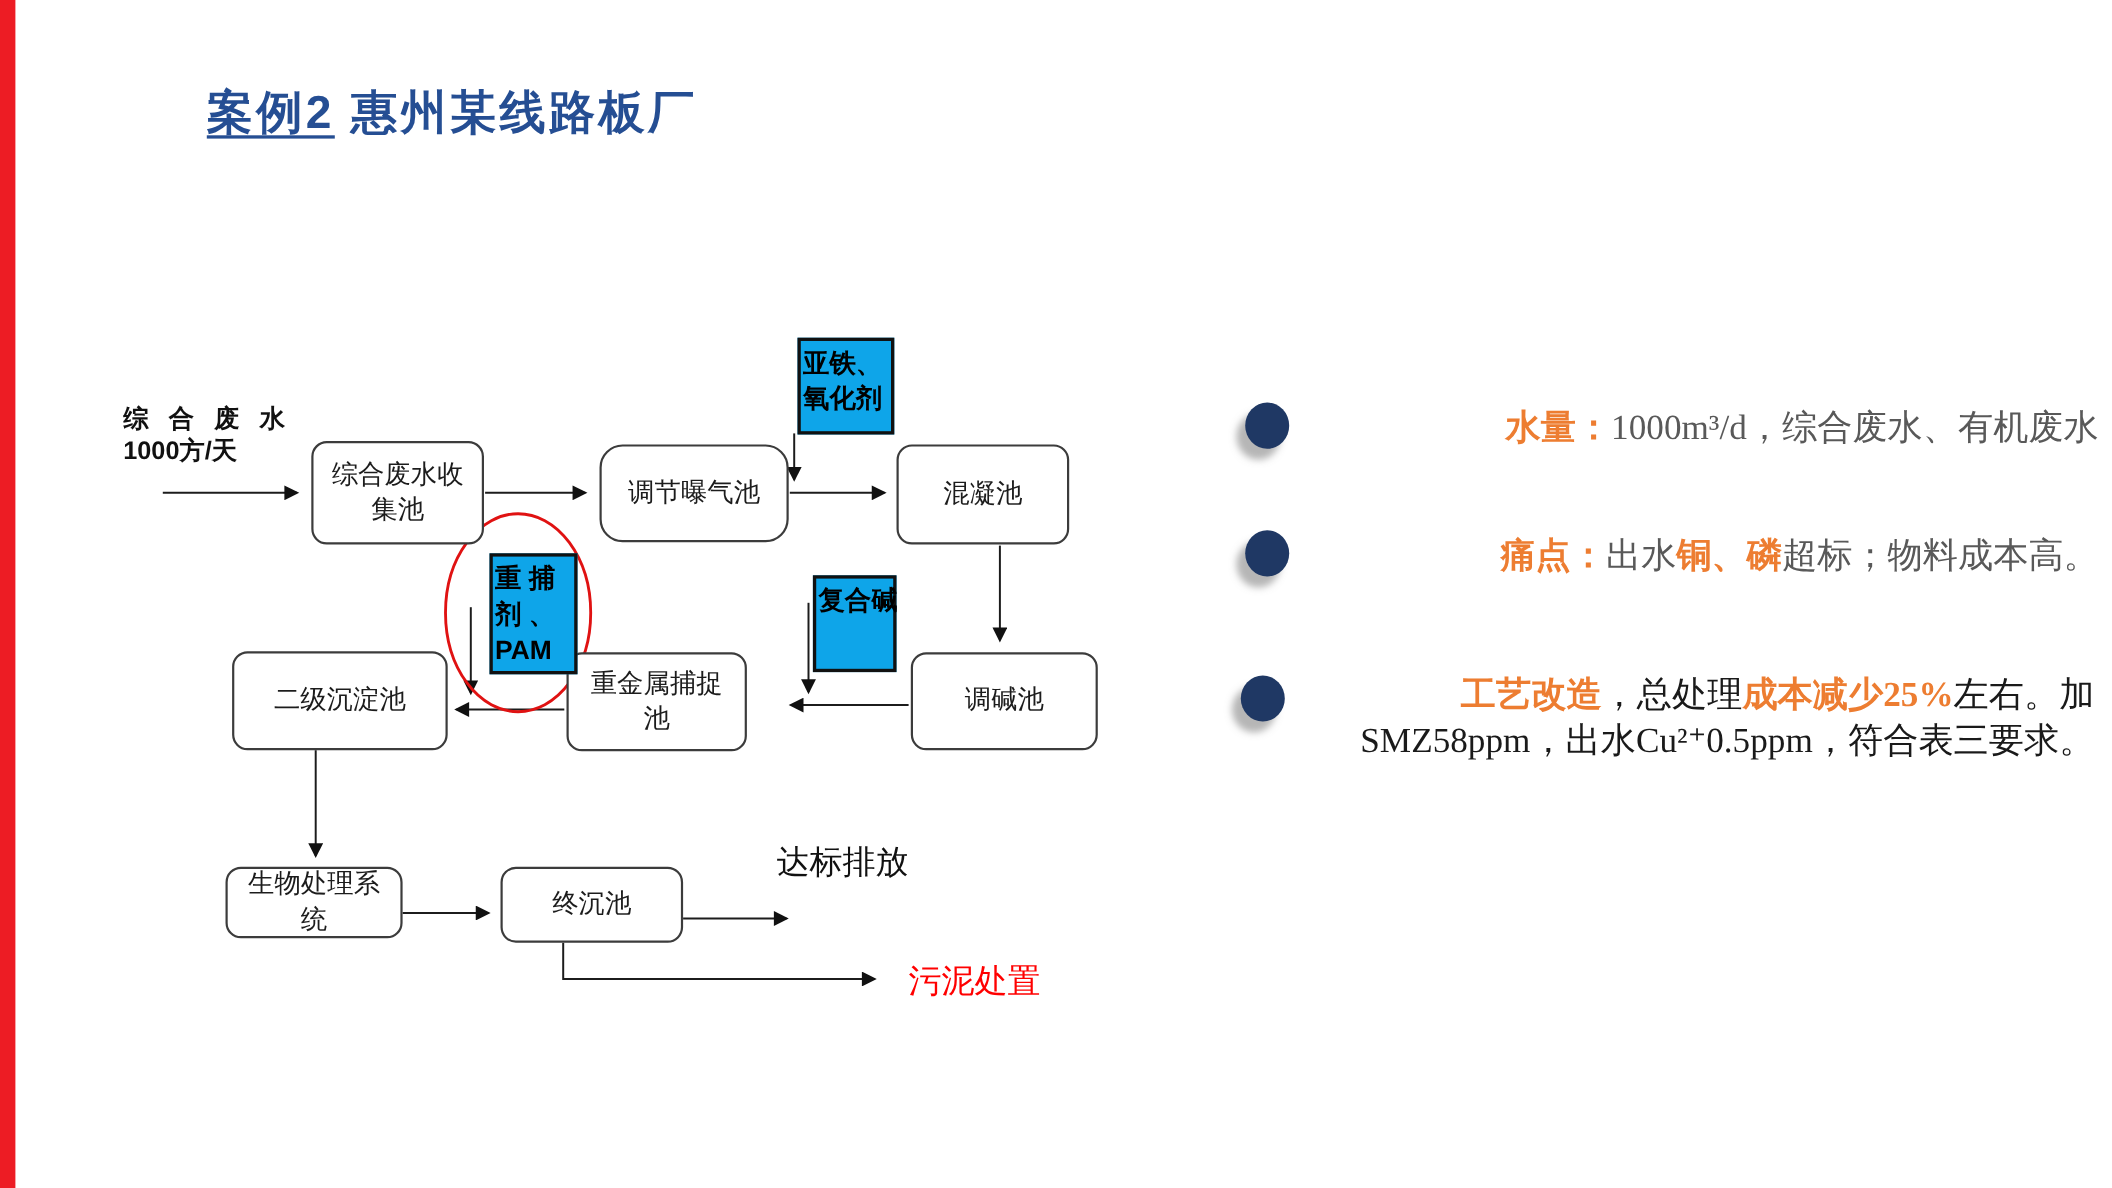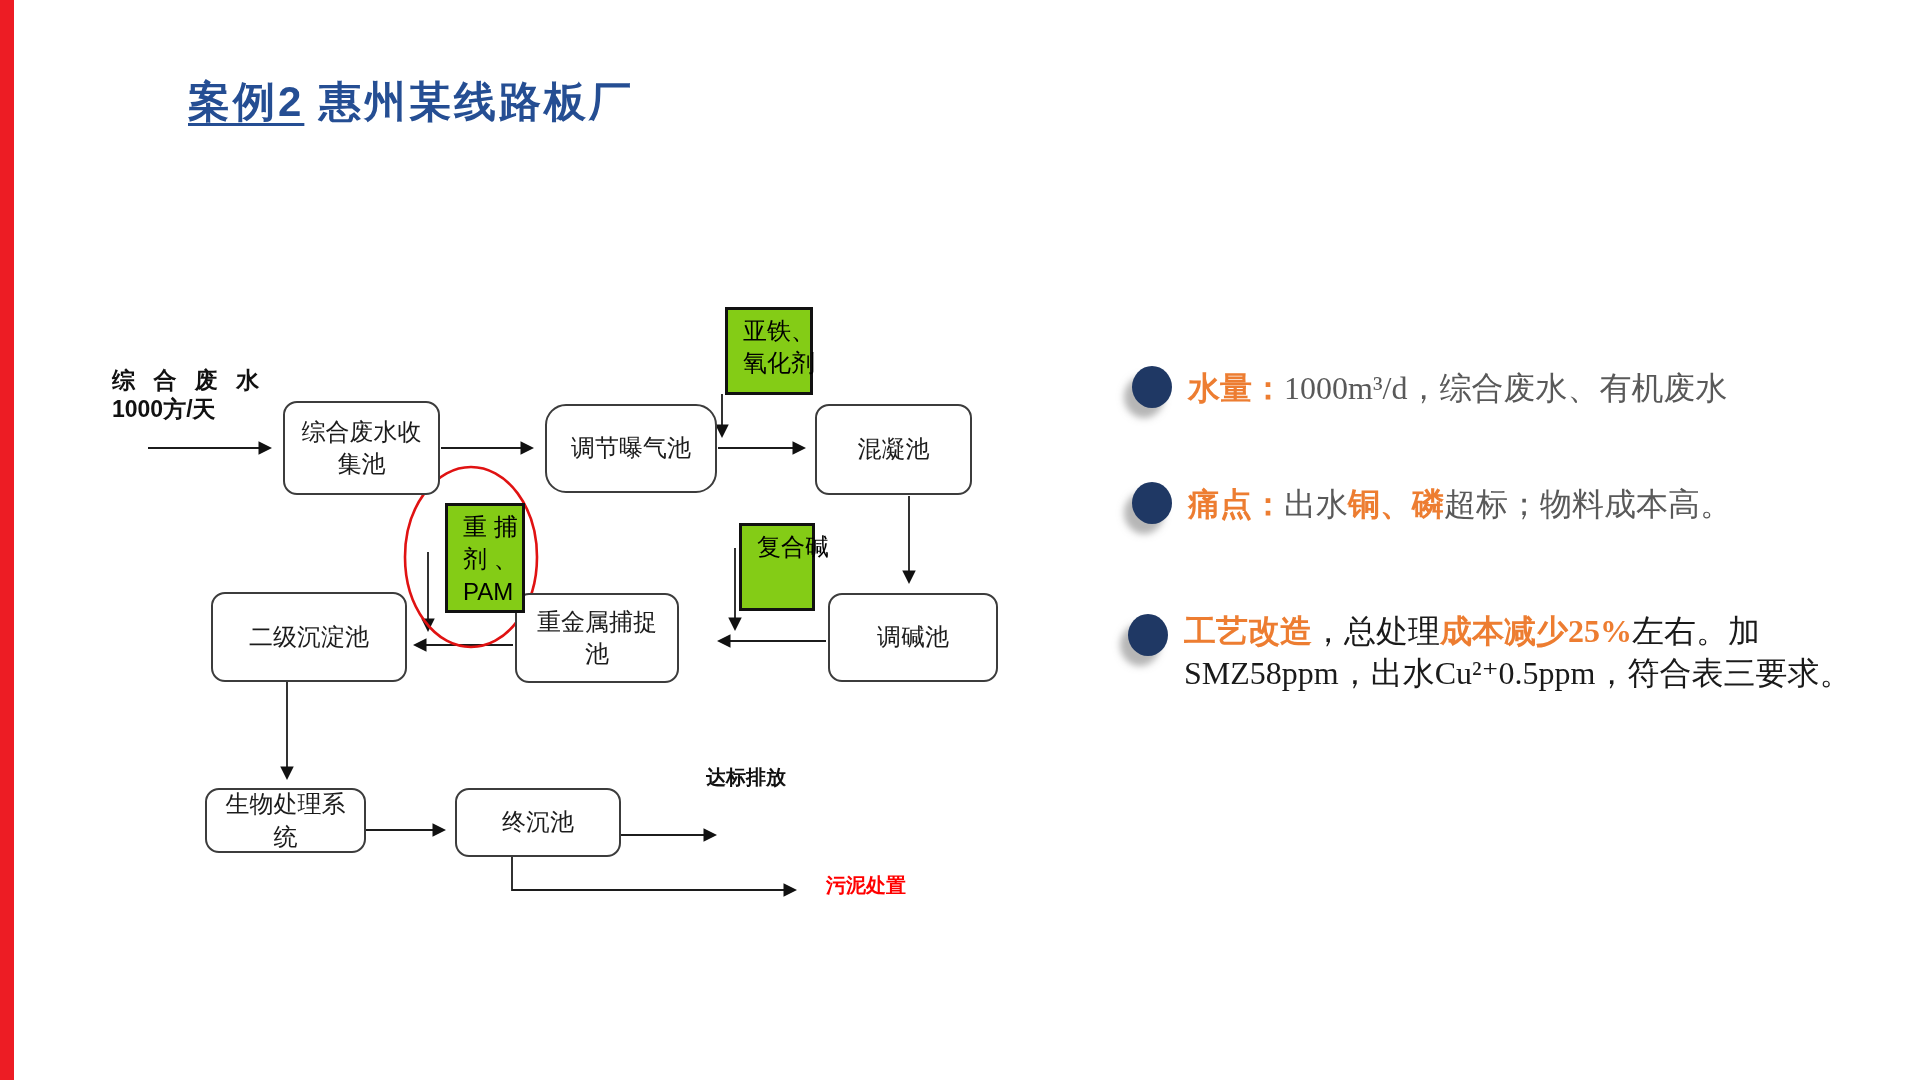--- a/index.html
+++ b/index.html
@@ -9,35 +9,35 @@
 
   
   .title{position:absolute;left:188px;top:74px;font-size:42px;font-weight:bold;
          color:#254E93;letter-spacing:3px;white-space:nowrap;}
   .title .case{text-decoration:underline;text-underline-offset:7px;text-decoration-thickness:3px;}
 
   
   .fbox{position:absolute;box-sizing:border-box;background:#fff;border:2px solid #3c3c3c;
         border-radius:14px;display:flex;align-items:center;justify-content:center;
         text-align:center;font-size:24px;color:#1c1c1c;line-height:1.35;padding:4px 14px;}
-  .dbox{position:absolute;box-sizing:border-box;background:#84cc16;border:3px solid #111;
-        font-weight:normal;font-size:24px;color:#000;padding:5px 15px;line-height:1.35;}
+  .dbox{position:absolute;box-sizing:border-box;background:#0ea5e9;border:3px solid #111;
+        font-weight:bold;font-size:24px;color:#000;padding:5px 2px;line-height:1.35;}
   .dbox div{white-space:nowrap;}
   .flow-label{position:absolute;font-weight:bold;color:#111;font-size:23px;line-height:1.25;}
   .flow-label .sp{letter-spacing:6px;}
-  .out-label{position:absolute;font-weight:bold;font-size:20px;color:#111;white-space:nowrap;}
+  .out-label{position:absolute;font-weight:normal;font-size:30px;color:#111;white-space:nowrap;}
   .out-label.red{color:#FF0000;}
   svg.wires{position:absolute;left:0;top:0;width:1920px;height:1080px;}
 
   
   .bullet{position:absolute;display:flex;align-items:flex-start;}
   .dot{width:40px;height:42px;border-radius:50%;background:#1F3864;flex:0 0 auto;
        box-shadow:-8px 10px 7px rgba(110,110,110,.5);}
   .btext{margin-left:16px;font-family:"Liberation Serif","DejaVu Serif",serif;
-         font-size:32px;line-height:42px;color:#595959;width:720px;}
+         font-size:32px;line-height:42px;color:#595959;width:720px;text-align:right;}
   .btext .orange{color:#ED7D31;font-weight:bold;}
   .btext .gray{color:#595959;}
   .btext .dark{color:#1a1a1a;}
   .b1 .btext,.b2 .btext{line-height:44px;}
   .b1 .dot,.b2 .dot{margin-top:0px;}
   .b3 .btext{color:#1a1a1a;}
 </style>
 </head>
 <body>
 

